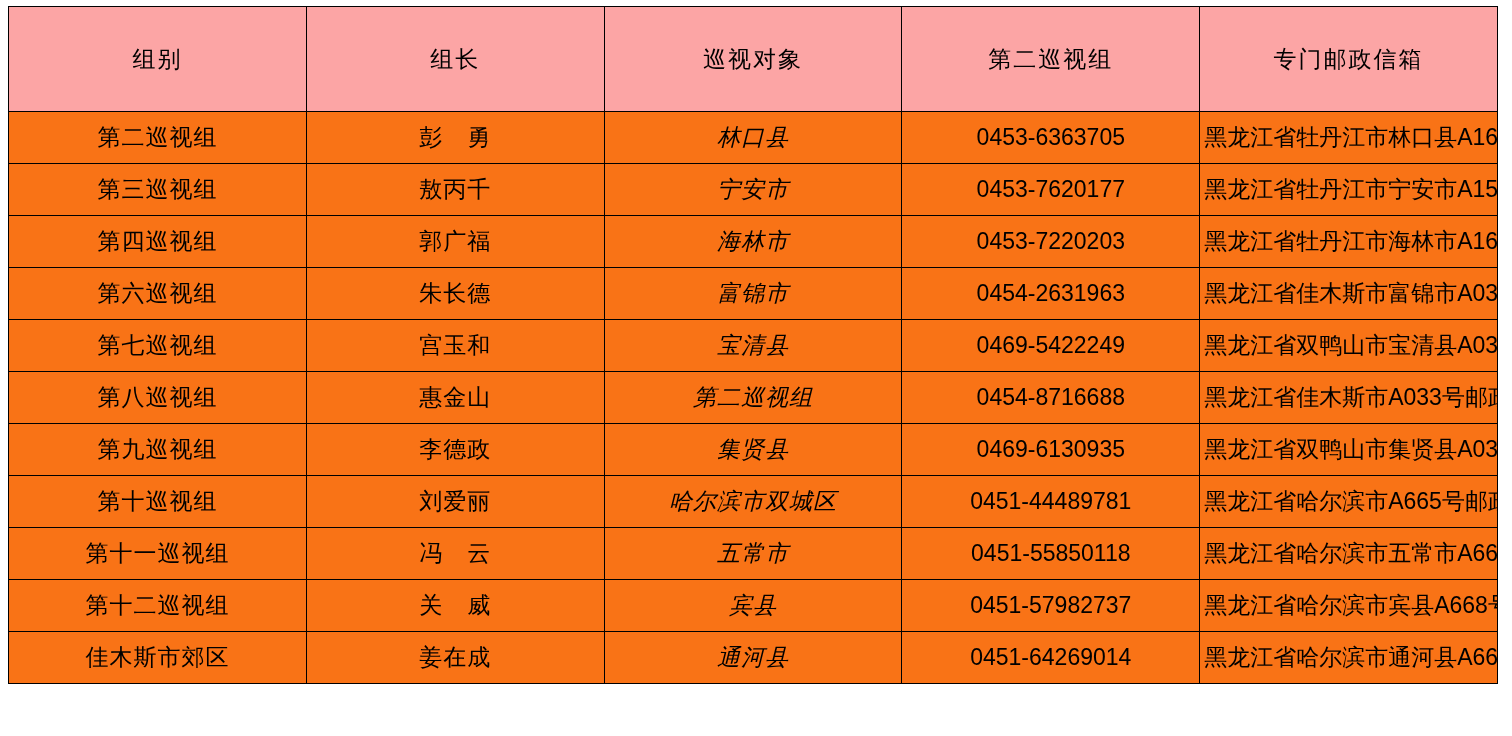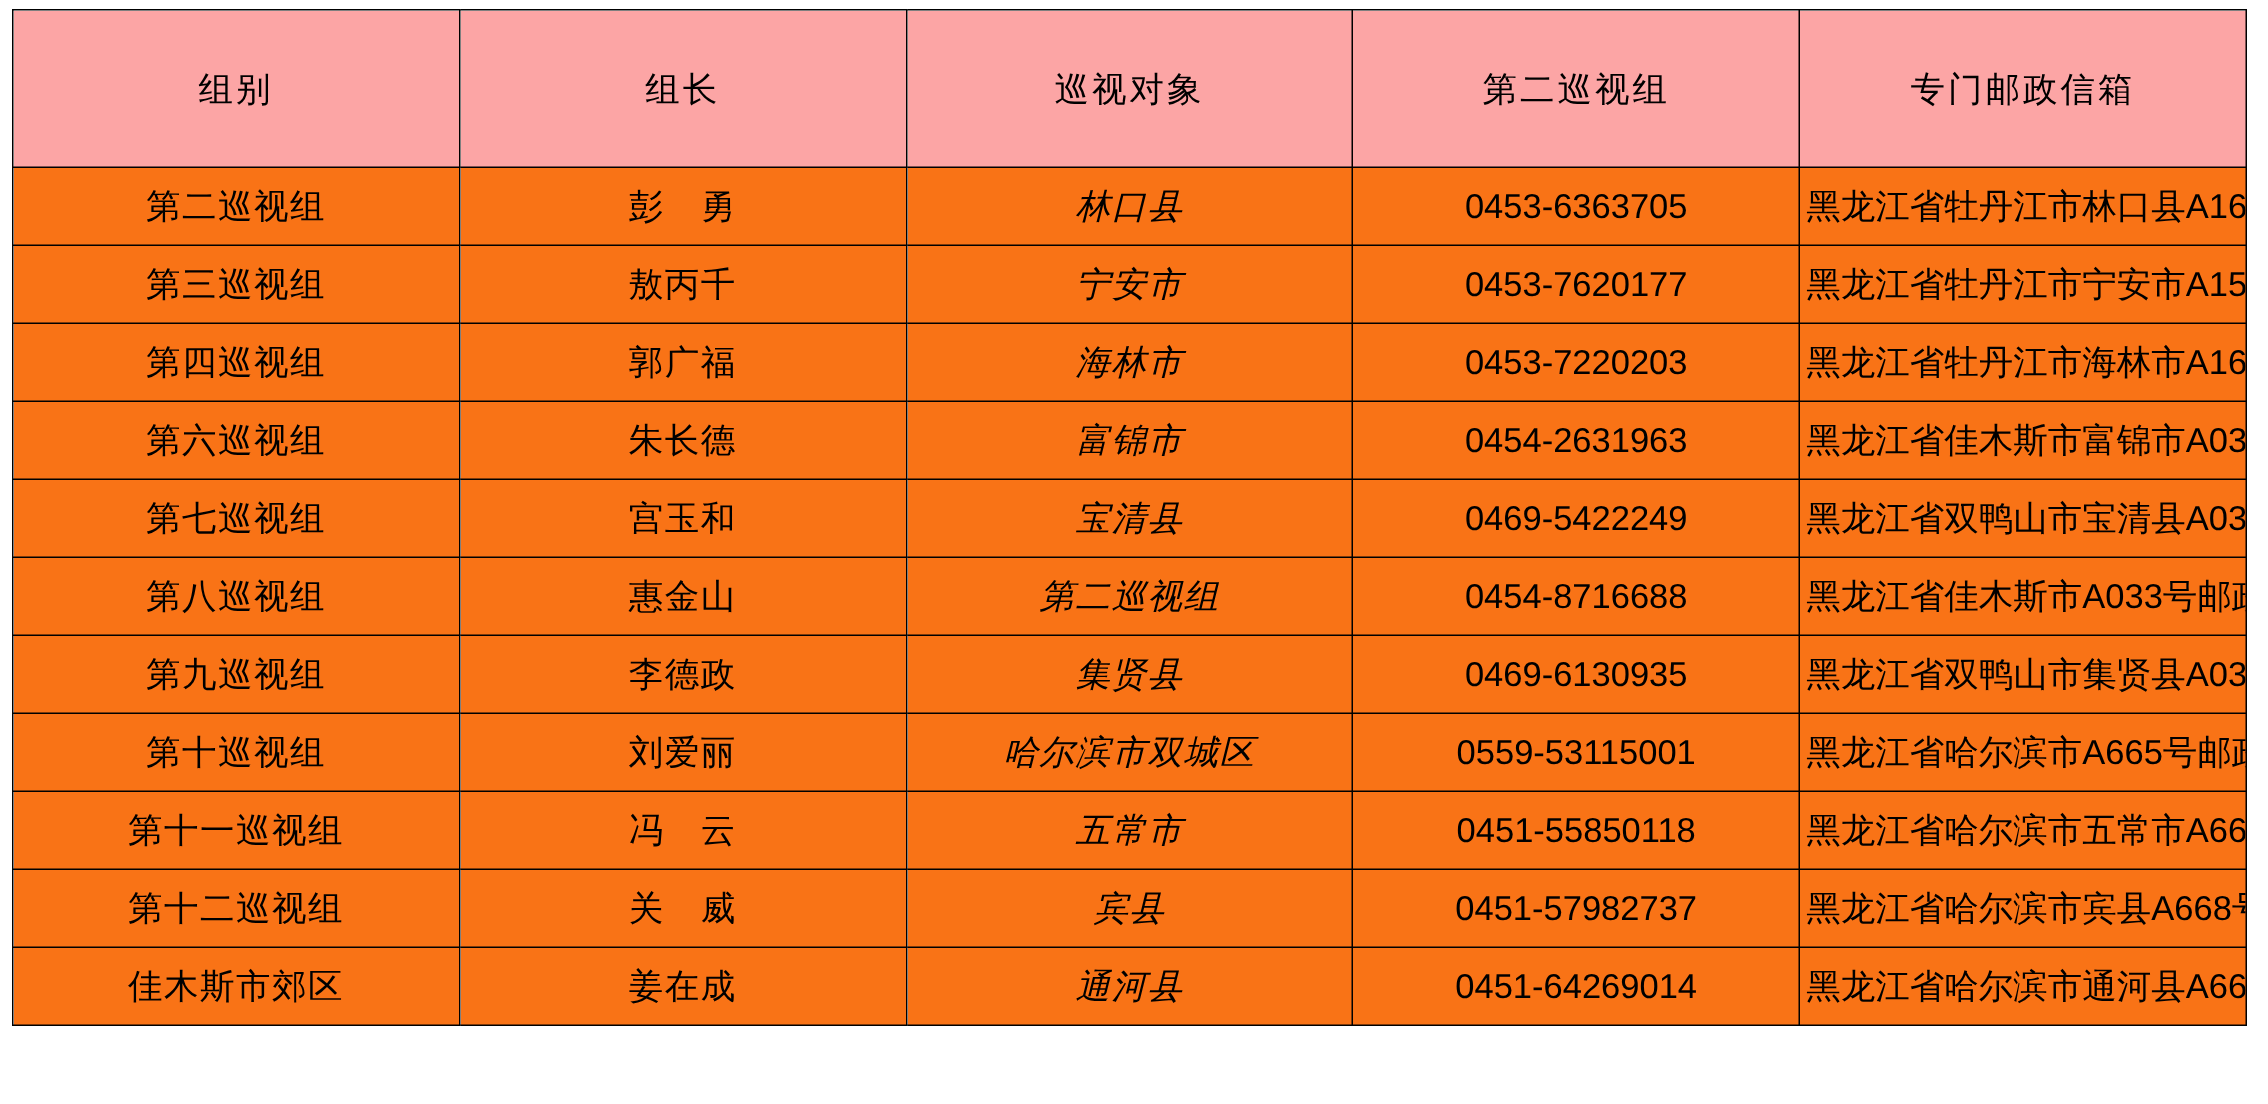--- a/index.html
+++ b/index.html
@@ -116,21 +116,21 @@
         <td class="col-group">第九巡视组</td>
         <td class="col-leader">李德政</td>
         <td class="col-target">集贤县</td>
         <td class="col-phone">0469-6130935</td>
         <td class="col-mailbox">黑龙江省双鸭山市集贤县A037号邮政信箱</td>
       </tr>
       <tr>
         <td class="col-group">第十巡视组</td>
         <td class="col-leader">刘爱丽</td>
         <td class="col-target">哈尔滨市双城区</td>
-        <td class="col-phone">0559-53115001</td>
+        <td class="col-phone">0451-44489781</td>
         <td class="col-mailbox">黑龙江省哈尔滨市A665号邮政信箱</td>
       </tr>
       <tr>
         <td class="col-group">第十一巡视组</td>
         <td class="col-leader">冯　云</td>
         <td class="col-target">五常市</td>
         <td class="col-phone">0451-55850118</td>
         <td class="col-mailbox">黑龙江省哈尔滨市五常市A667号邮政信箱</td>
       </tr>
       <tr>

